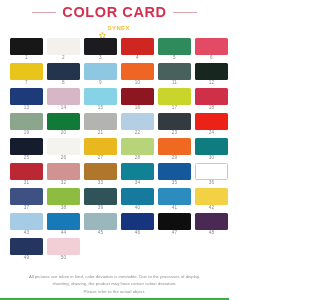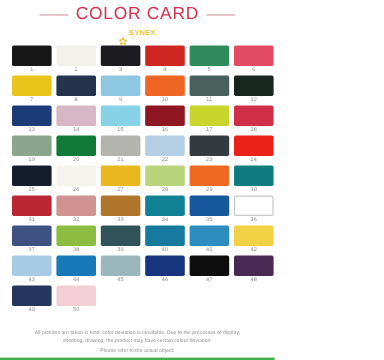--- a/index.html
+++ b/index.html
@@ -26,21 +26,21 @@
     gap: 6px;
   }
   .title-rule {
     width: 24px;
     height: 1px;
     background: #d9a3ae;
     flex: none;
   }
   .page-title {
     font-size: 14.5px;
-    font-weight: normal;
+    font-weight: bold;
     letter-spacing: 0.6px;
     color: #d6304f;
     line-height: 1.1;
     white-space: nowrap;
     text-align: center;
   }
 
   .brand-row {
     margin-top: 3px;
     display: flex;

